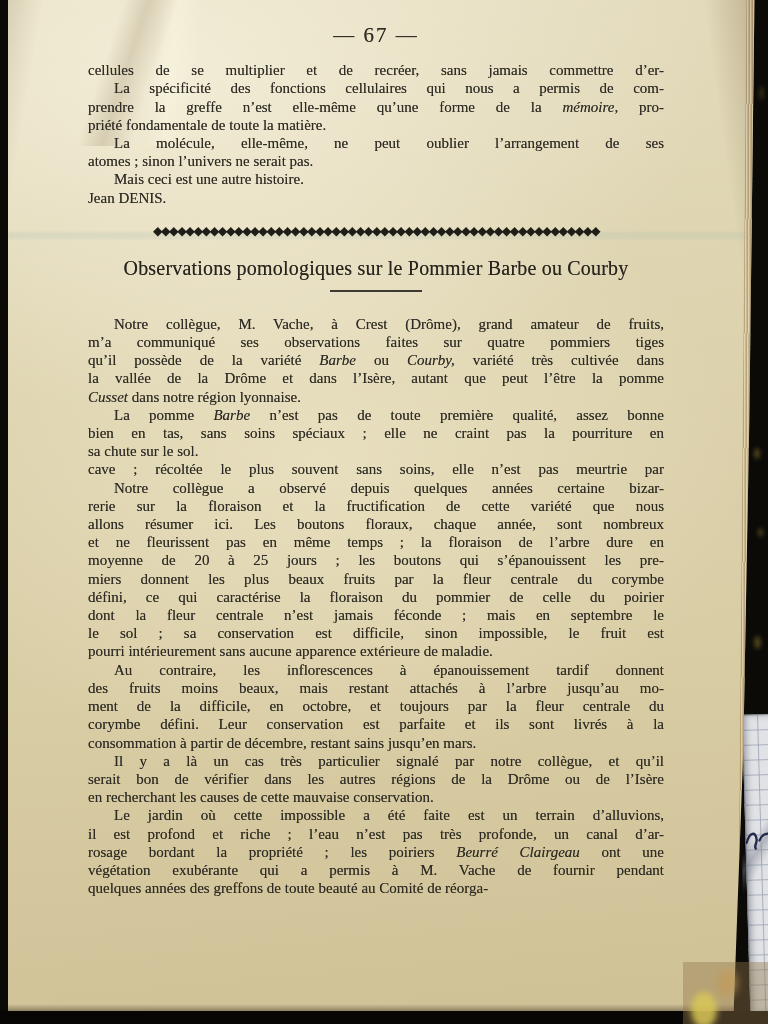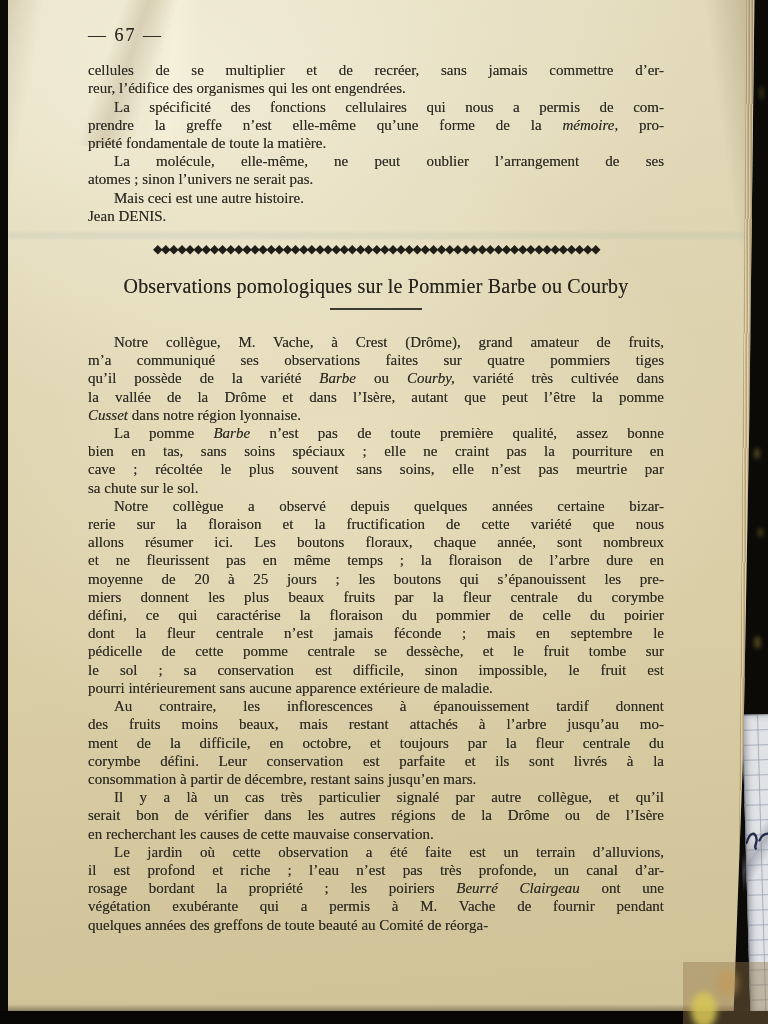--- a/index.html
+++ b/index.html
@@ -44,21 +44,21 @@
                linear-gradient(95deg,transparent 55%,rgba(255,250,230,.35) 62%,transparent 72%);}
   .scan-band{position:absolute;left:0;right:10px;top:236px;height:7px;
     background:rgba(165,190,175,.20);filter:blur(1px);}
   .page-bottom-shadow{position:absolute;left:0;right:0;bottom:0;height:10px;
     background:linear-gradient(180deg,rgba(40,30,15,0),rgba(40,30,15,.55));}
 
   
   .content{position:absolute;left:80px;top:30px;width:576px;color:#2e2b24;
     font-size:15px;line-height:18.2px;
     text-shadow:0 0 .6px rgba(42,40,32,.6);}
-  .page-number{text-align:left;font-size:18px;letter-spacing:2px;margin-bottom:17px;}
+  .page-number{text-align:center;font-size:21px;letter-spacing:2px;margin-bottom:17px;}
   .tline{text-align:justify;text-align-last:justify;}
   .tline.tlast{text-align-last:auto;}
   .para.indent .tline:first-child{text-indent:26px;}
   .tline i{font-style:italic;}
   .signature{padding-right:44px;}
   .ornamental-divider{text-align:center;margin-top:18px;color:#1f1d17;font-size:12.5px;
     letter-spacing:-1.5px;line-height:13px;white-space:nowrap;overflow:hidden;
     text-shadow:none;}
   .article-title{margin:17px -14px 0;text-align:center;font-size:20px;font-weight:400;
     letter-spacing:.2px;white-space:nowrap;color:#27241e;line-height:27px;}
@@ -98,21 +98,20 @@
     <div class="wrinkle"></div>
     <div class="scan-band"></div>
     <div class="page-edge"></div>
 
     <div class="content">
       <div class="page-number">— 67 —</div>
 
       <div>
         <div class="para">
             <div class="tline">cellules de se multiplier et de recréer, sans jamais commettre d’er-</div>
-            <div class="tline tlast">reur, l’édifice des organismes qui les ont engendrées.</div>
           </div>
         <div class="para indent">
             <div class="tline">La spécificité des fonctions cellulaires qui nous a permis de com-</div>
             <div class="tline">prendre la greffe n’est elle-même qu’une forme de la <i>mémoire,</i> pro-</div>
             <div class="tline tlast">priété fondamentale de toute la matière.</div>
           </div>
         <div class="para indent">
             <div class="tline">La molécule, elle-même, ne peut oublier l’arrangement de ses</div>
             <div class="tline tlast">atomes ; sinon l’univers ne serait pas.</div>
           </div>
@@ -131,50 +130,49 @@
           <div class="para indent">
               <div class="tline">Notre collègue, M. Vache, à Crest (Drôme), grand amateur de fruits,</div>
               <div class="tline">m’a communiqué ses observations faites sur quatre pommiers tiges</div>
               <div class="tline">qu’il possède de la variété <i>Barbe</i> ou <i>Courby,</i> variété très cultivée dans</div>
               <div class="tline">la vallée de la Drôme et dans l’Isère, autant que peut l’être la pomme</div>
               <div class="tline tlast"><i>Cusset</i> dans notre région lyonnaise.</div>
             </div>
           <div class="para indent">
               <div class="tline">La pomme <i>Barbe</i> n’est pas de toute première qualité, assez bonne</div>
               <div class="tline">bien en tas, sans soins spéciaux ; elle ne craint pas la pourriture en</div>
+              <div class="tline tlast">sa chute sur le sol.</div>
               <div class="tline">cave ; récoltée le plus souvent sans soins, elle n’est pas meurtrie par</div>
-              <div class="tline tlast">sa chute sur le sol.</div>
             </div>
           <div class="para indent">
               <div class="tline">Notre collègue a observé depuis quelques années certaine bizar-</div>
               <div class="tline">rerie sur la floraison et la fructification de cette variété que nous</div>
               <div class="tline">allons résumer ici. Les boutons floraux, chaque année, sont nombreux</div>
               <div class="tline">et ne fleurissent pas en même temps ; la floraison de l’arbre dure en</div>
               <div class="tline">moyenne de 20 à 25 jours ; les boutons qui s’épanouissent les pre-</div>
               <div class="tline">miers donnent les plus beaux fruits par la fleur centrale du corymbe</div>
               <div class="tline">défini, ce qui caractérise la floraison du pommier de celle du poirier</div>
               <div class="tline">dont la fleur centrale n’est jamais féconde ; mais en septembre le</div>
-              <div class="tline">pédicelle de cette pomme centrale se dessèche, et le fruit tombe sur</div>
               <div class="tline">le sol ; sa conservation est difficile, sinon impossible, le fruit est</div>
               <div class="tline tlast">pourri intérieurement sans aucune apparence extérieure de maladie.</div>
             </div>
           <div class="para indent">
               <div class="tline">Au contraire, les inflorescences à épanouissement tardif donnent</div>
               <div class="tline">des fruits moins beaux, mais restant attachés à l’arbre jusqu’au mo-</div>
               <div class="tline">ment de la difficile, en octobre, et toujours par la fleur centrale du</div>
               <div class="tline">corymbe défini. Leur conservation est parfaite et ils sont livrés à la</div>
               <div class="tline tlast">consommation à partir de décembre, restant sains jusqu’en mars.</div>
             </div>
           <div class="para indent">
-              <div class="tline">Il y a là un cas très particulier signalé par autre collègue, et qu’il</div>
+              <div class="tline">Il y a là un cas très particulier signalé par notre collègue, et qu’il</div>
               <div class="tline">serait bon de vérifier dans les autres régions de la Drôme ou de l’Isère</div>
               <div class="tline tlast">en recherchant les causes de cette mauvaise conservation.</div>
             </div>
           <div class="para indent">
-              <div class="tline">Le jardin où cette observation a été faite est un terrain d’alluvions,</div>
+              <div class="tline">Le jardin où cette impossible a été faite est un terrain d’alluvions,</div>
               <div class="tline">il est profond et riche ; l’eau n’est pas très profonde, un canal d’ar-</div>
               <div class="tline">rosage bordant la propriété ; les poiriers <i>Beurré Clairgeau</i> ont une</div>
               <div class="tline">végétation exubérante qui a permis à M. Vache de fournir pendant</div>
               <div class="tline tlast">quelques années des greffons de toute beauté au Comité de réorga-</div>
             </div>
         </div>
       </div>
     </div>
 
     <div class="page-bottom-shadow"></div>

